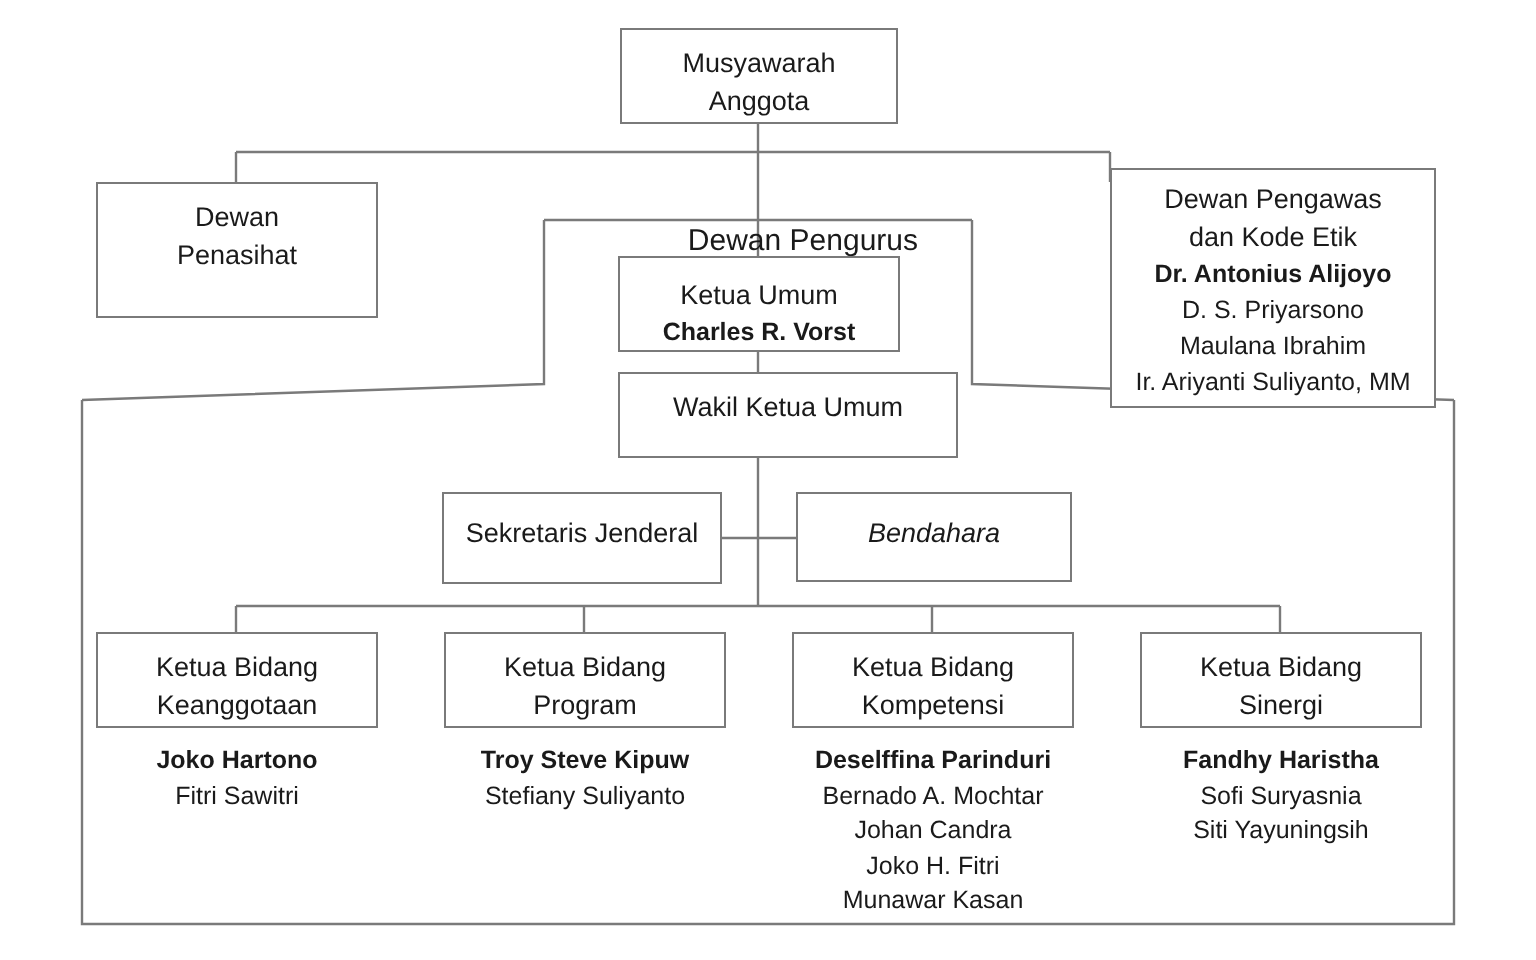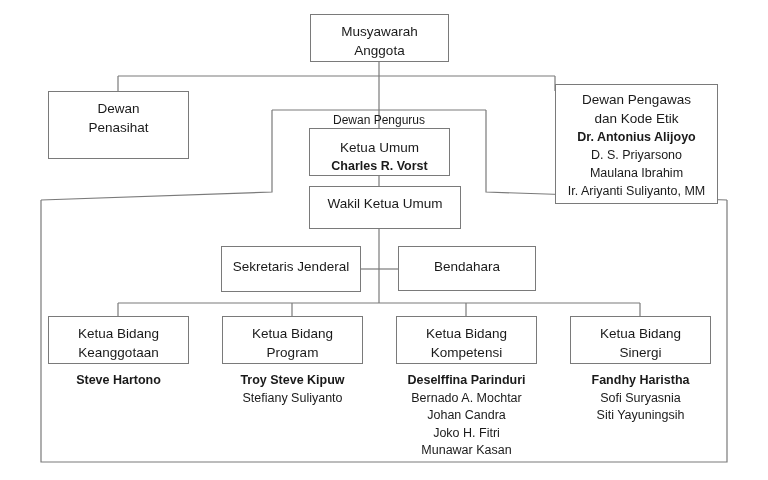--- a/index.html
+++ b/index.html
@@ -47,22 +47,22 @@
   }
   .node-line.bold {
     font-weight: bold;
   }
   .node-line.small {
     font-size: 12.5px;
     line-height: 18px;
   }
   .group-label {
     position: absolute;
-    text-align: center;
-    font-size: 12px;
+    text-align: right;
+    font-size: 15px;
     line-height: 19px;
     z-index: 2;
     background: transparent;
   }
   .staff-list {
     position: absolute;
     text-align: center;
     z-index: 2;
   }
   .staff-line {
@@ -134,38 +134,39 @@
     <span class="node-line small">Ir. Ariyanti Suliyanto, MM</span>
   </div>
 
   <div class="group-label" style="left:299px; top:111px; width:160px;">Dewan Pengurus</div>
 
   <div class="node-box" style="left:309px; top:128px; width:141px; height:48px;justify-content:flex-end;">
     <span class="node-line">Ketua Umum</span>
     <span class="node-line bold small">Charles R. Vorst</span>
   </div>
 
-  <div class="node-box" style="left:309px; top:186px; width:152px; height:43px;">
+  <div class="node-box" style="left:309px; top:186px; width:170px; height:43px;">
     <span class="node-line">Wakil Ketua Umum</span>
   </div>
 
   <div class="node-box" style="left:221px; top:246px; width:140px; height:46px; padding-top:10px;">
     <span class="node-line">Sekretaris Jenderal</span>
   </div>
 
-  <div class="node-box" style="left:398px; top:246px; width:138px; height:45px; padding-top:10px;">
+  <div class="node-box" style="left:398px; top:246px; width:138px; height:45px; padding-top:10px;font-style:italic;">
     <span class="node-line">Bendahara</span>
   </div>
 
   <div class="node-box" style="left:48px; top:316px; width:141px; height:48px;">
     <span class="node-line">Ketua Bidang</span>
     <span class="node-line">Keanggotaan</span>
   </div>
   <div class="staff-list" style="left:48px; top:372px; width:141px;">
-    <span class="staff-line lead">Steve Hartono</span>
+    <span class="staff-line lead">Joko Hartono</span>
+    <span class="staff-line">Fitri Sawitri</span>
   </div>
 
   <div class="node-box" style="left:222px; top:316px; width:141px; height:48px;">
     <span class="node-line">Ketua Bidang</span>
     <span class="node-line">Program</span>
   </div>
   <div class="staff-list" style="left:222px; top:372px; width:141px;">
     <span class="staff-line lead">Troy Steve Kipuw</span>
     <span class="staff-line">Stefiany Suliyanto</span>
   </div>

